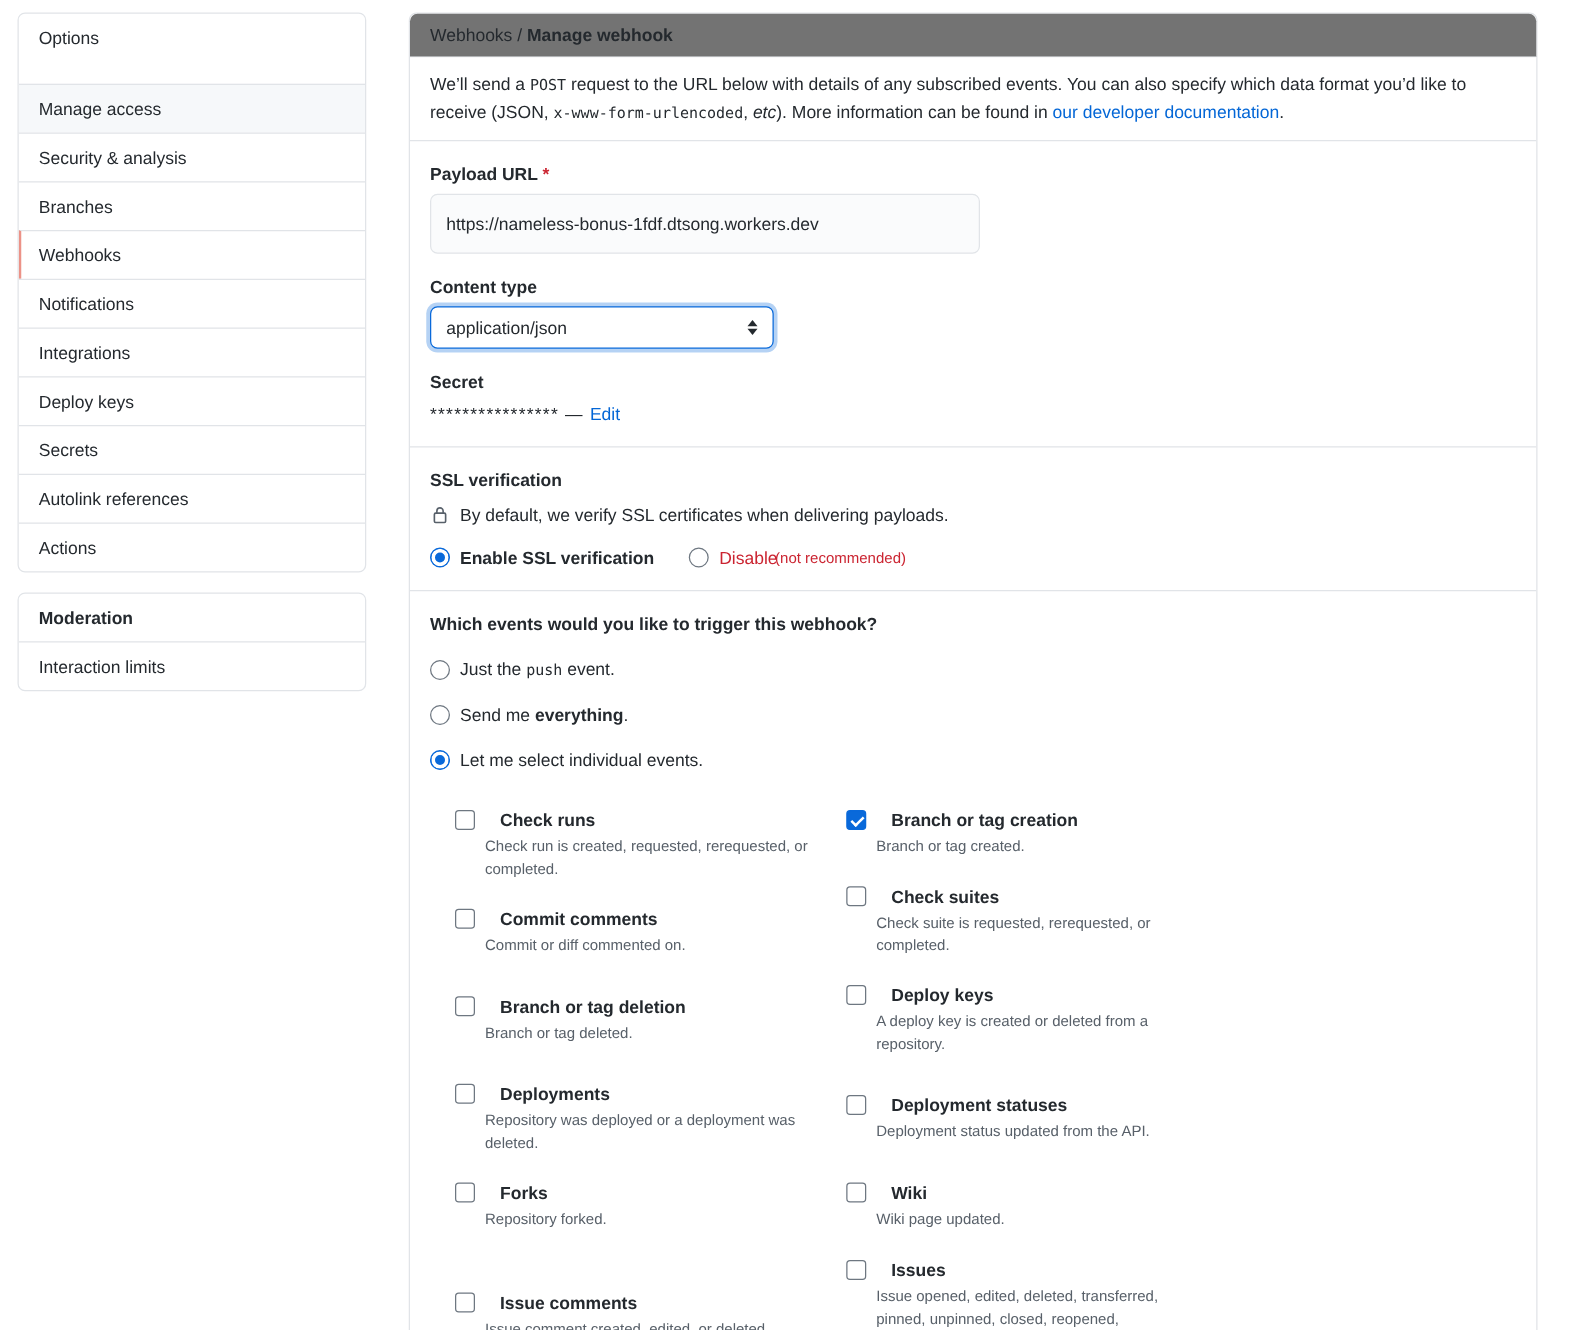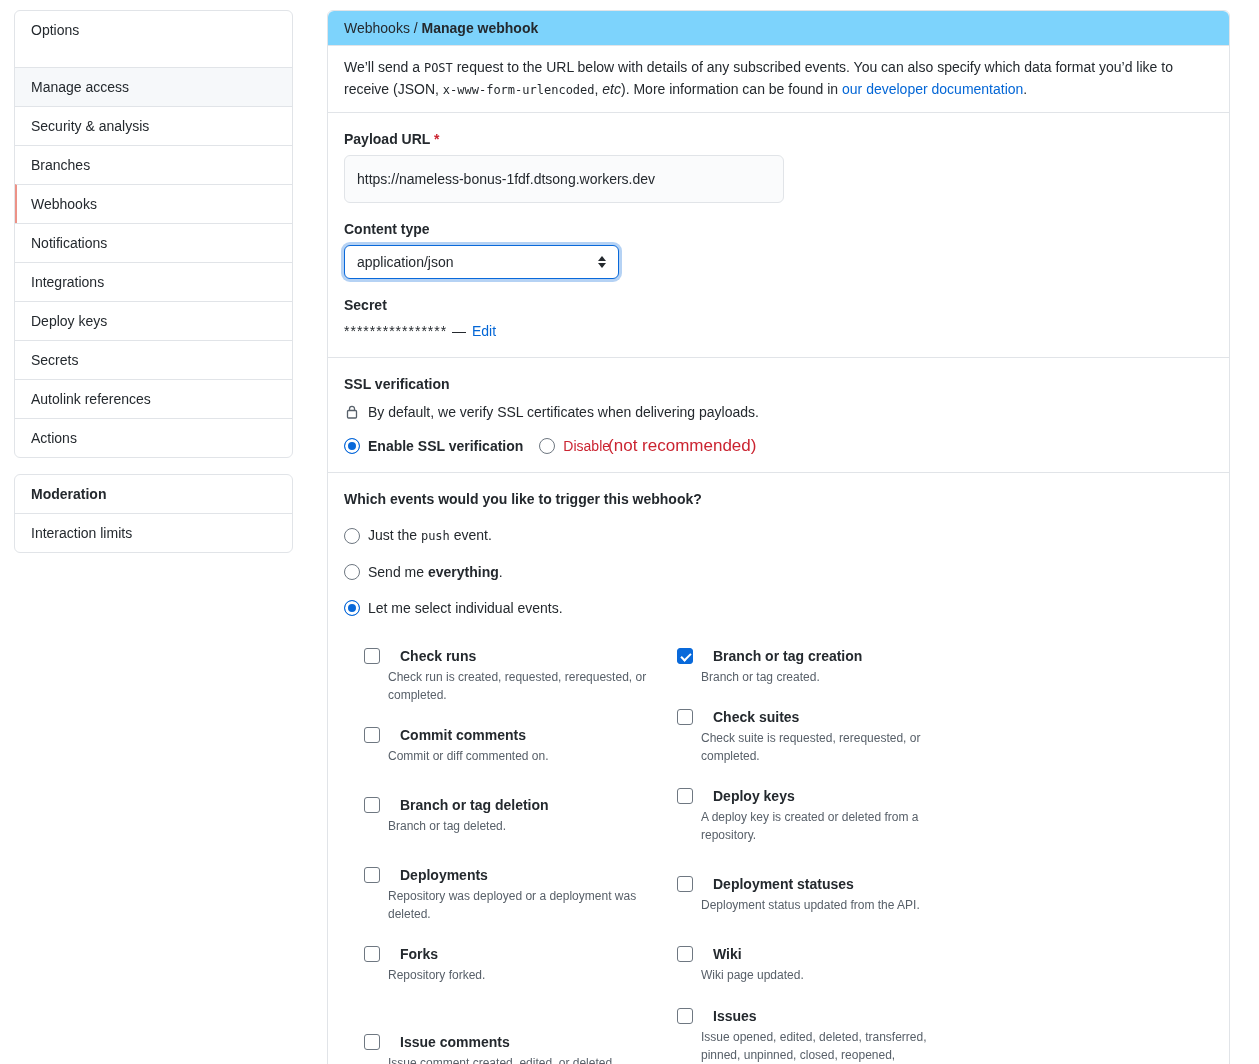--- a/index.html
+++ b/index.html
@@ -13,21 +13,21 @@
   .nav-item { display:block; padding:9px 16px; line-height:20px; border-top:1px solid #e1e4e8;
     cursor:pointer; color:#24292e; }
   .nav-item:first-child { border-top:none; }
   .nav-item.hovered { background:#f6f8fa;margin-top:18px; }
   .nav-item.active { border-left:2px solid #ec9287; padding-left:14px; }
   .nav-header { display:block; padding:9px 16px; line-height:20px; font-weight:bold; }
 
   
   .panel { position:absolute; left:327px; top:10px; width:903px; border:1px solid #e1e4e8;
     border-radius:6px; background:#fff; }
-  .panel-header { background:#7dd3fc; border-bottom:1px solid #e1e4e8;
+  .panel-header { background:#737373; border-bottom:1px solid #e1e4e8;
     border-radius:6px 6px 0 0; padding:7px 16px; line-height:20px; }
   .crumb-parent { color:#24292e; text-decoration:none; cursor:pointer; }
   .crumb-current { font-weight:bold; }
 
   .section { padding:16px; border-bottom:1px solid #e1e4e8; }
   .section:last-child { border-bottom:none; }
   .section.desc { padding:11px 16px; line-height:21px; }
   code, .mono { font-family:"DejaVu Sans Mono", monospace; font-size:12px; }
   .italic { font-style:italic; }
   a.blue-link { color:#0366d6; text-decoration:none; cursor:pointer; }
@@ -47,29 +47,29 @@
     border-right:4px solid transparent; border-bottom:5px solid #24292e; }
   .updown .tri-down { width:0; height:0; border-left:4px solid transparent;
     border-right:4px solid transparent; border-top:5px solid #24292e; }
 
   .secret-row { line-height:20px; letter-spacing:1px; }
   .secret-row a { letter-spacing:0; }
 
   .note-row { display:flex; align-items:center; gap:8px; margin:8px 0 14px 0; line-height:20px; }
   .lock { flex:0 0 auto; }
 
-  .radio-row { display:flex; align-items:center; gap:16px; }
+  .radio-row { display:flex; align-items:center; gap:28px; }
   .radio-opt { display:flex; align-items:center; gap:8px; cursor:pointer; line-height:20px; }
   .radio { width:16px; height:16px; border-radius:50%; border:1px solid #6e7781;
     background:#fff; flex:0 0 auto; }
   .radio[data-on="true"] { border-color:#0969da; background:#0969da;
     box-shadow:inset 0 0 0 3px #fff; }
   .bold { font-weight:bold; }
   .danger { color:#cb2431; }
-  .danger-small { color:#cb2431; font-size:17px; }
+  .danger-small { color:#cb2431; font-size:12px; }
 
   .events-q { font-weight:bold; line-height:20px; margin-bottom:16px; }
   .event-radio { margin-bottom:16px; }
 
   .grid { margin-left:20px; margin-top:28px; display:flex; }
   .col-left { width:292px; margin-right:21px; }
   .col-right { width:252px; }
   .evt-head { display:flex; align-items:center; gap:20px; cursor:pointer; line-height:20px; }
   .evt-title { font-weight:bold; }
   .cb { width:16px; height:16px; border:1px solid #6e7781; border-radius:3px; background:#fff;

